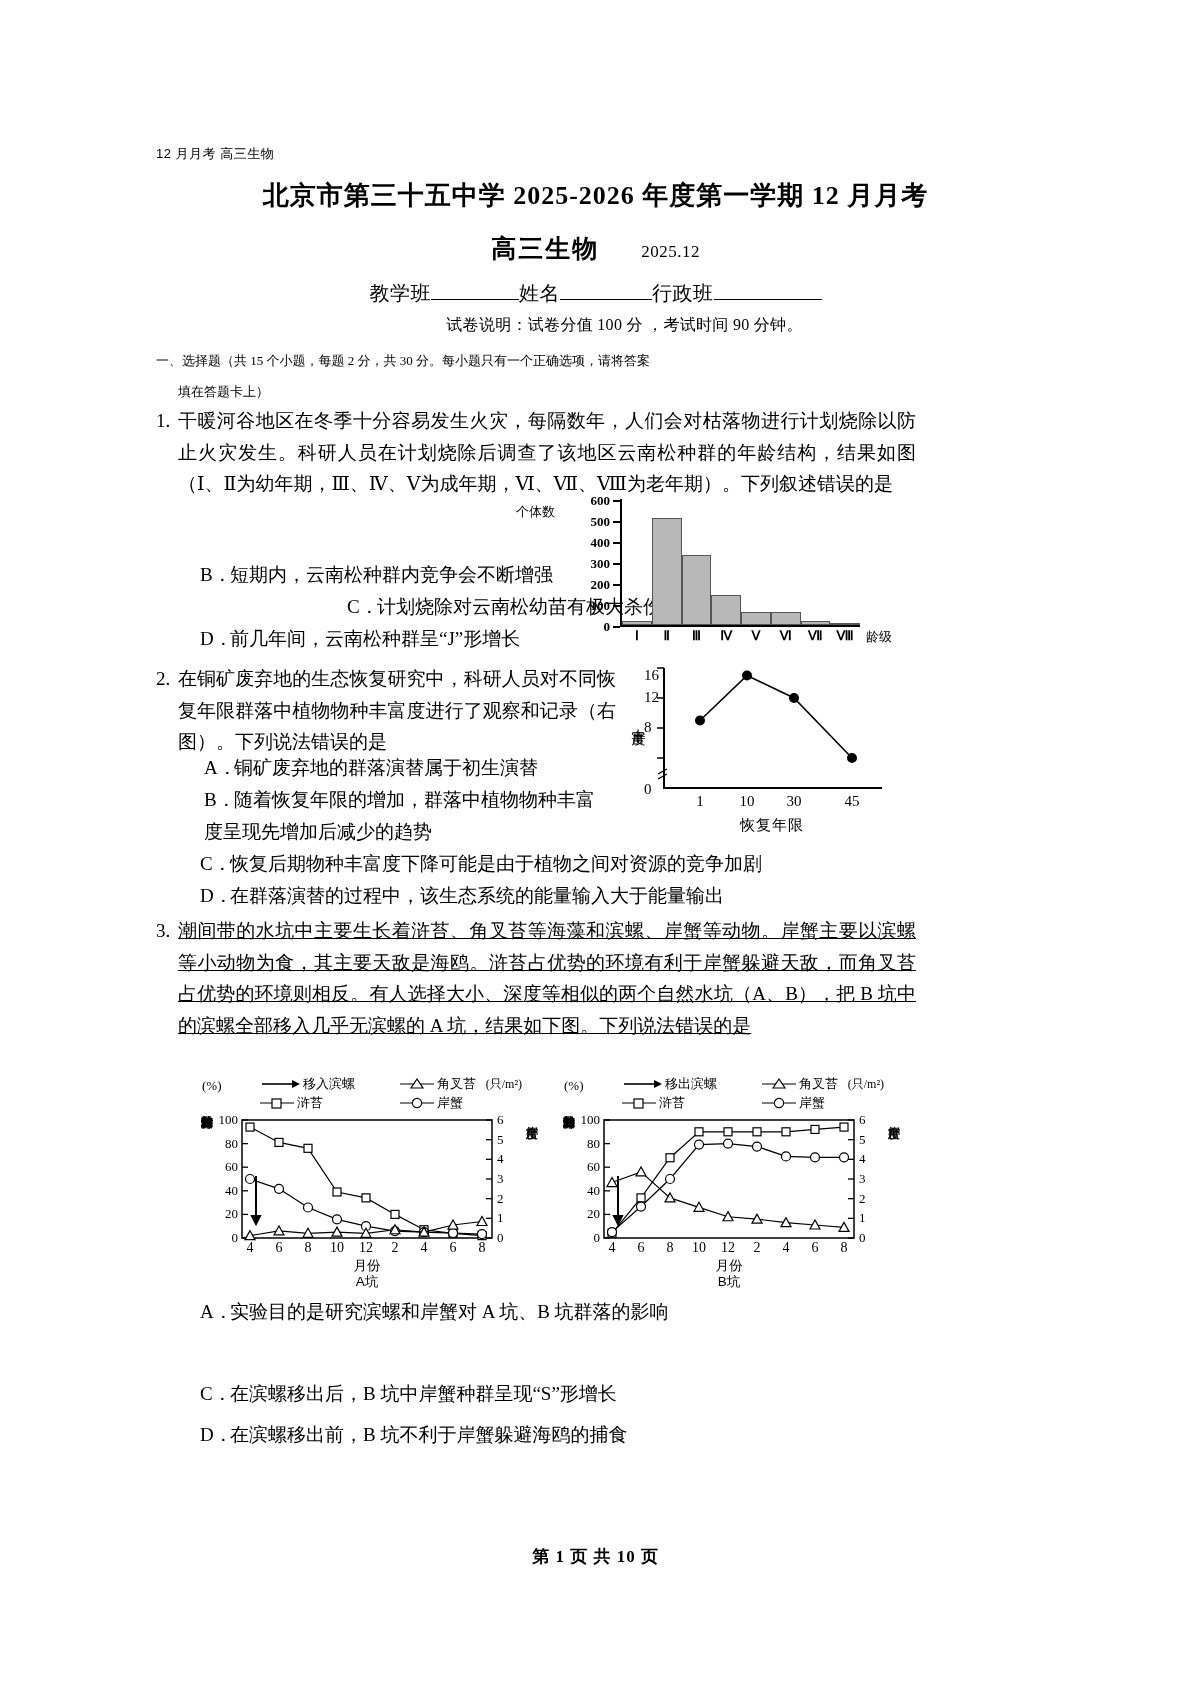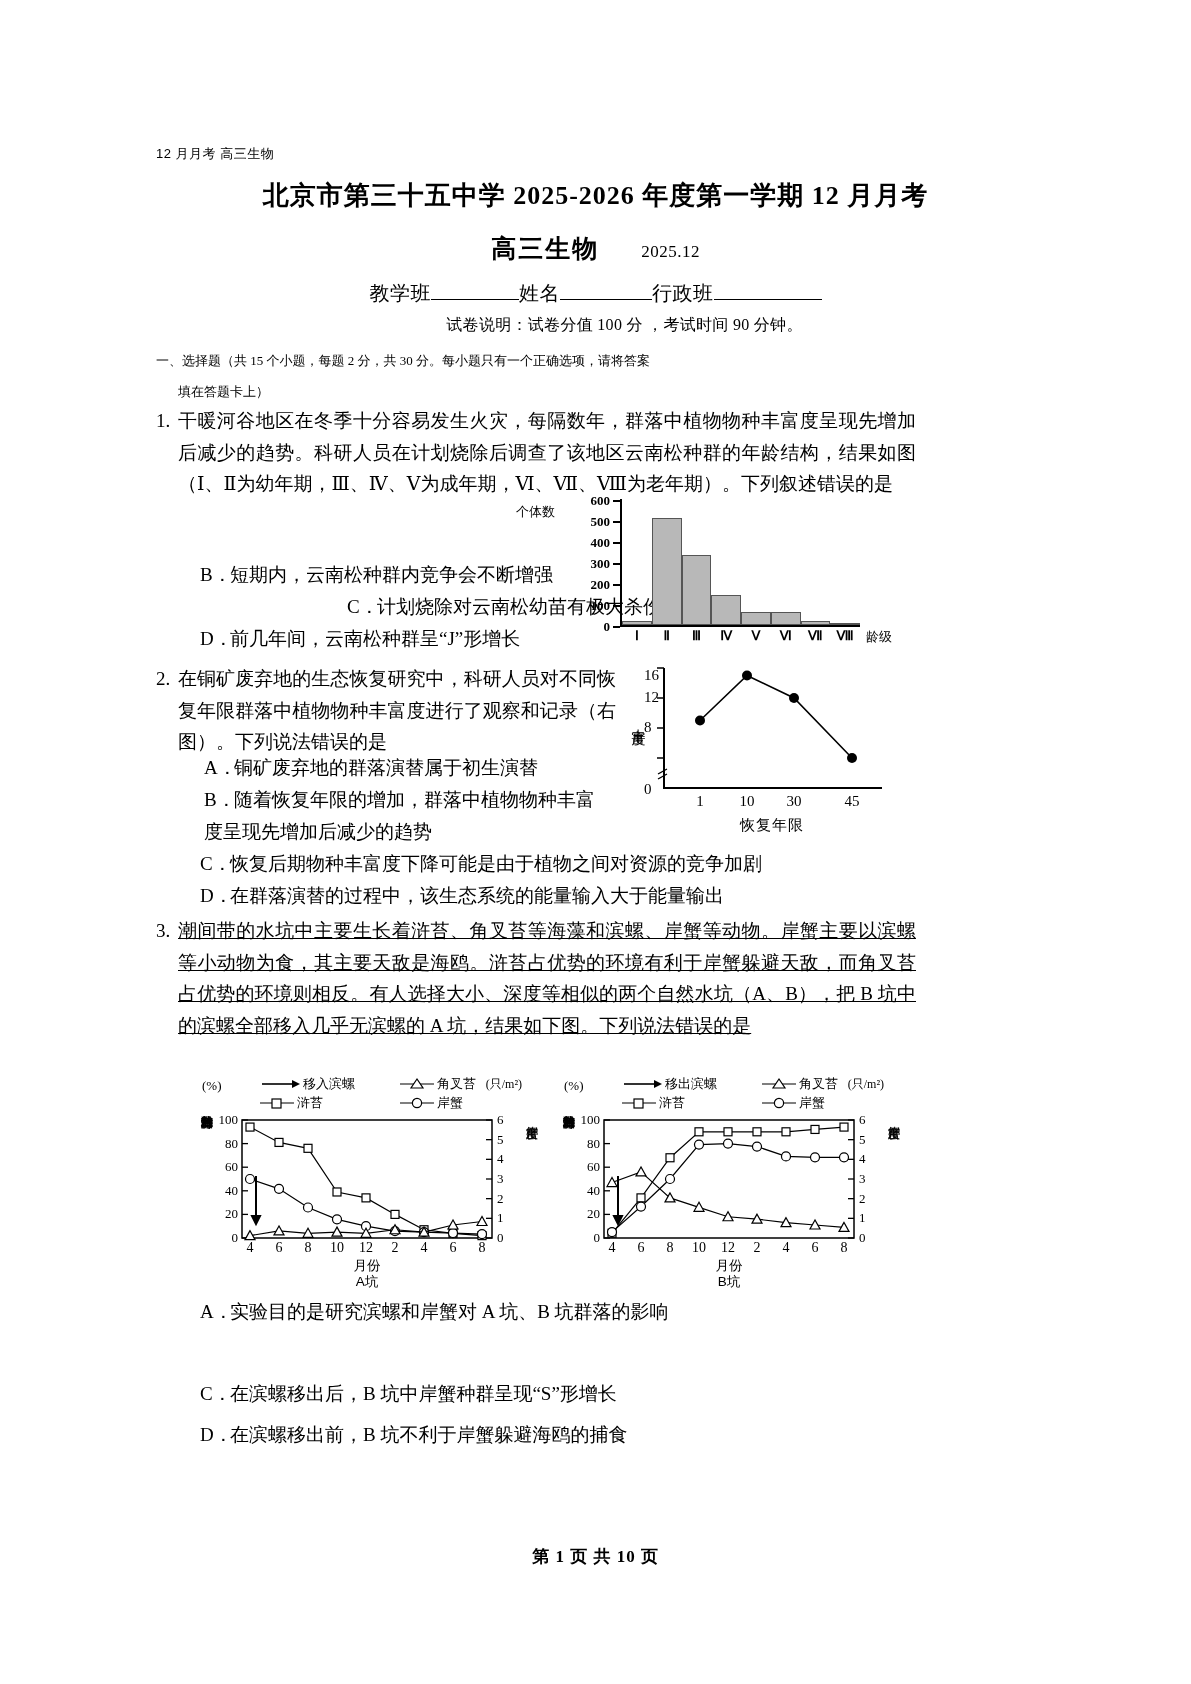--- a/index.html
+++ b/index.html
@@ -190,21 +190,21 @@
 
   <div class="exam-note">试卷说明：试卷分值 100 分 ，考试时间 90 分钟。</div>
 
   <div class="section-head">
     <span>一、选择题（共 15 个小题，每题 2 分，共 30 分。每小题只有一个正确选项，请将答案</span>
     <span class="l2">填在答题卡上）</span>
   </div>
 
   <div class="q" style="left:156px; top:405px;">
     <span class="num">1.</span>
-    <div class="body" style="width:738px;">干暖河谷地区在冬季十分容易发生火灾，每隔数年，群落中植物物种丰富度呈现先增加后减少的趋势。科研人员在计划烧除后调查了该地区云南松种群的年龄结构，结果如图（Ⅰ、Ⅱ为幼年期，Ⅲ、Ⅳ、Ⅴ为成年期，Ⅵ、Ⅶ、Ⅷ为老年期）。下列叙述错误的是</div>
+    <div class="body" style="width:738px;">干暖河谷地区在冬季十分容易发生火灾，每隔数年，人们会对枯落物进行计划烧除以防止火灾发生。科研人员在计划烧除后调查了该地区云南松种群的年龄结构，结果如图（Ⅰ、Ⅱ为幼年期，Ⅲ、Ⅳ、Ⅴ为成年期，Ⅵ、Ⅶ、Ⅷ为老年期）。下列叙述错误的是</div>
   </div>
   <div class="opt" style="position:absolute; left:156px; top:559px; width:500px;">
     <span class="ol">B．</span><span>短期内，云南松种群内竞争会不断增强</span>
   </div>
   <div class="opt" style="position:absolute; left:156px; top:591px; width:500px;text-align:right;">
     <span class="ol">C．</span><span>计划烧除对云南松幼苗有极大杀伤作用</span>
   </div>
   <div class="opt" style="position:absolute; left:156px; top:623px; width:500px;">
     <span class="ol">D．</span><span>前几年间，云南松种群呈“J”形增长</span>
   </div>

